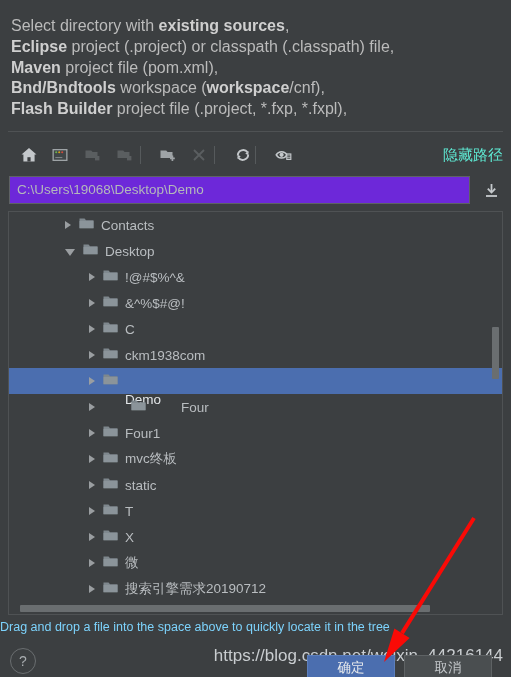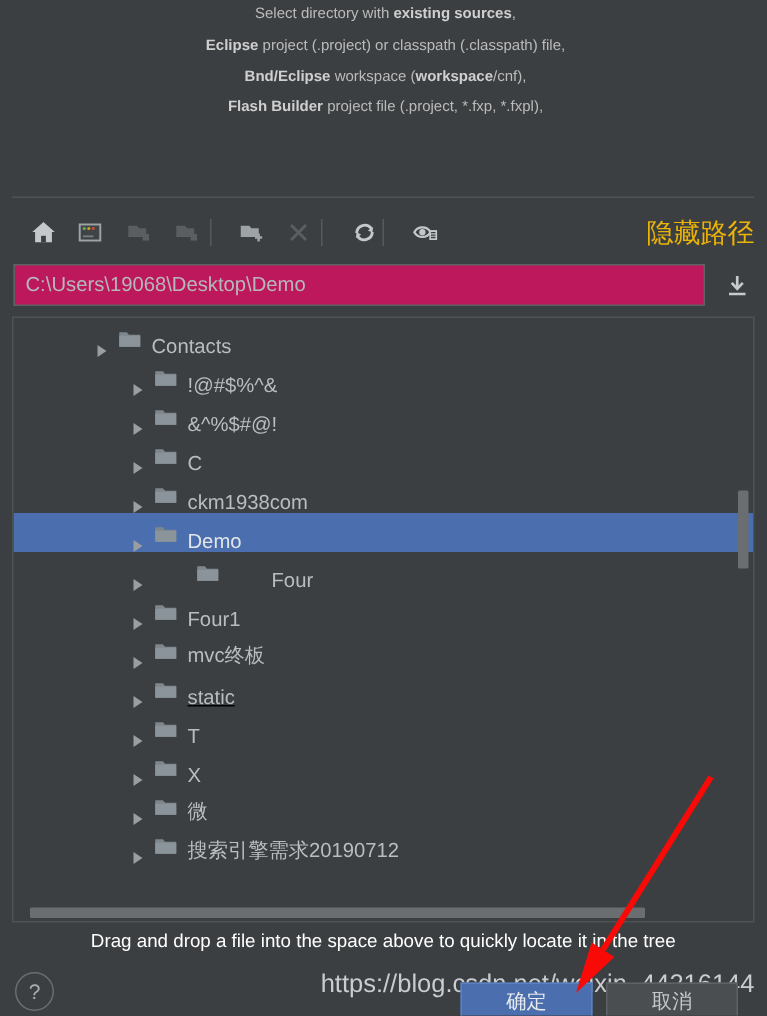--- a/index.html
+++ b/index.html
@@ -7,26 +7,25 @@
     width: 511px; height: 677px;
     background: #3c3f41;
     font-family: "Liberation Sans", "DejaVu Sans", sans-serif;
     overflow: hidden;
   }
   #root { position: relative; width: 511px; height: 677px; background: #3c3f41; }
 
   
   .desc {
     position: absolute;
-    left: 11px; top: 0px; right: 8px;
+    left: 11px; top: 16px; right: 8px;
     color: #bbbbbb;
-    font-size: 10px;
+    font-size: 16px;
     line-height: 20.8px;
     white-space: nowrap;
-    text-align: center;
   }
   .desc .l { display: block; }
   .desc b { font-weight: bold; color: #cfcfcf; }
 
   .divider {
     position: absolute; left: 8px; right: 8px; top: 131px;
     height: 1px; background: #4f5254;
   }
 
   
@@ -36,49 +35,49 @@
   .tbtn {
     position: absolute; top: 2px;
     width: 26px; height: 26px;
     display: flex; align-items: center; justify-content: center;
   }
   .sep {
     position: absolute; top: 6px; width: 1px; height: 18px; background: #565a5c;
   }
   .hidepath {
     position: absolute; right: 0px; top: 6px;
-    color: #eab308; font-size: 18px; line-height: 18px;
+    color: #5eead4; font-size: 15px; line-height: 18px;
   }
 
   
   .pathrow { position: absolute; left: 9px; top: 176px; right: 8px; height: 28px; }
   .pathfield {
     position: absolute; left: 0; top: 0; right: 33px; height: 28px;
-    background: #be185d; border: 1px solid #5e6264;
+    background: #6d28d9; border: 1px solid #5e6264;
     color: #b4b8bb; font-size: 13.5px;
     padding: 0 7px; line-height: 26px;
     white-space: nowrap; overflow: hidden;
   }
   .dlbtn {
     position: absolute; right: 0px; top: 3px; width: 24px; height: 22px;
     display:flex; align-items:center; justify-content:center;
   }
 
   
   .treebox {
     position: absolute; left: 8px; top: 211px; right: 8px; height: 404px;
     border: 1px solid #4f5254;
     background: #3c3f41;
     overflow: hidden;
   }
   .treeinner { position: absolute; left: 0; top: 0; right: 0; top: 0; }
   .row {
     position: relative;
     height: 26px;
-    display: flex; align-items: flex-end;
+    display: flex; align-items: center;
     white-space: nowrap;
   }
   .row.sel { background: #4b6eaf; }
   .arrow {
     width: 0; height: 0; flex: 0 0 auto;
     border-left: 6px solid #9a9ea1;
     border-top: 4.5px solid transparent;
     border-bottom: 4.5px solid transparent;
     margin-right: 8px;
   }
@@ -106,21 +105,21 @@
     position: absolute; left: 1px; right: 11px; bottom: 1px; height: 9px;
   }
   .hthumb {
     position: absolute; left: 10px; height: 7px; bottom: 1px;
     background: #6a6e70; border-radius: 1px;
   }
 
   
   .hint {
     position: absolute; left: 0; right: 0; top: 620px;
-    text-align: center; color: #ffffff; font-size: 12.5px;
+    color: #7dd3fc; font-size: 12.5px;
   }
 
   
   .helpbtn {
     position: absolute; left: 10px; top: 648px;
     width: 26px; height: 26px; border-radius: 50%;
     border: 1px solid #6a6e70;
     color: #a9adb0; font-size: 14px;
     display: flex; align-items: center; justify-content: center;
   }
@@ -147,21 +146,22 @@
   .redarrow { position: absolute; left: 0; top: 0; width: 511px; height: 677px; pointer-events: none; }
 </style>
 </head>
 <body>
 
 <div id="root">
 
   <div class="desc" id="desc">
       <span class="l"><span>Select directory with </span><b>existing sources</b><span>,</span></span>
       <span class="l"><b>Eclipse</b><span> project (.project) or classpath (.classpath) file,</span></span>
-      <span class="l"><b>Bnd/Eclipse</b><span> workspace (</span><b>workspace</b><span>/cnf),</span></span>
+      <span class="l"><b>Maven</b><span> project file (pom.xml),</span></span>
+      <span class="l"><b>Bnd/Bndtools</b><span> workspace (</span><b>workspace</b><span>/cnf),</span></span>
       <span class="l"><b>Flash Builder</b><span> project file (.project, *.fxp, *.fxpl),</span></span>
     </div>
 
   <div class="divider"></div>
 
   <div class="toolbar" id="toolbar">
     <div class="hidepath">隐藏路径</div>
   <div class="tbtn" style="left: 8px;">
         <svg width="18" height="18" viewBox="0 0 18 18">
           <path d="M9 2 L16.5 8.6 L14.6 8.6 L14.6 15.5 L3.4 15.5 L3.4 8.6 L1.5 8.6 Z" fill="#c4c8cb"></path>
@@ -236,20 +236,28 @@
   <div class="treebox">
     <div class="treeinner" id="treeinner">
         <div class="row" style="padding-left: 56px;">
           <span class="arrow"></span>
           <span class="folder"><svg width="15" height="13" viewBox="0 0 15 13">
               <path d="M0.5 1.5 L5.6 1.5 L7 3.2 L14.5 3.2 L14.5 11.2 L0.5 11.2 Z" fill="#7e878d"></path>
               <path d="M0.5 3.9 L14.5 3.9 L14.5 11.2 L0.5 11.2 Z" fill="#8b949a"></path>
             </svg></span>
           <span class="lbl">Contacts</span>
         </div>
+        <div class="row" style="padding-left: 56px;">
+          <span class="arrow open"></span>
+          <span class="folder"><svg width="15" height="13" viewBox="0 0 15 13">
+              <path d="M0.5 1.5 L5.6 1.5 L7 3.2 L14.5 3.2 L14.5 11.2 L0.5 11.2 Z" fill="#7e878d"></path>
+              <path d="M0.5 3.9 L14.5 3.9 L14.5 11.2 L0.5 11.2 Z" fill="#8b949a"></path>
+            </svg></span>
+          <span class="lbl">Desktop</span>
+        </div>
         <div class="row" style="padding-left: 80px;">
           <span class="arrow"></span>
           <span class="folder"><svg width="15" height="13" viewBox="0 0 15 13">
               <path d="M0.5 1.5 L5.6 1.5 L7 3.2 L14.5 3.2 L14.5 11.2 L0.5 11.2 Z" fill="#7e878d"></path>
               <path d="M0.5 3.9 L14.5 3.9 L14.5 11.2 L0.5 11.2 Z" fill="#8b949a"></path>
             </svg></span>
           <span class="lbl">!@#$%^&amp;</span>
         </div>
         <div class="row" style="padding-left: 80px;">
           <span class="arrow"></span>
@@ -300,21 +308,21 @@
           <span class="lbl">Four1</span>
         </div>
         <div class="row" style="padding-left: 80px;">
           <span class="arrow"></span>
           <span class="folder"><svg width="15" height="13" viewBox="0 0 15 13">
               <path d="M0.5 1.5 L5.6 1.5 L7 3.2 L14.5 3.2 L14.5 11.2 L0.5 11.2 Z" fill="#7e878d"></path>
               <path d="M0.5 3.9 L14.5 3.9 L14.5 11.2 L0.5 11.2 Z" fill="#8b949a"></path>
             </svg></span>
           <span class="lbl">mvc终板</span>
         </div>
-        <div class="row" style="padding-left: 80px; text-decoration: underline;">
+        <div class="row" style="padding-left: 80px;">
           <span class="arrow"></span>
           <span class="folder"><svg width="15" height="13" viewBox="0 0 15 13">
               <path d="M0.5 1.5 L5.6 1.5 L7 3.2 L14.5 3.2 L14.5 11.2 L0.5 11.2 Z" fill="#7e878d"></path>
               <path d="M0.5 3.9 L14.5 3.9 L14.5 11.2 L0.5 11.2 Z" fill="#8b949a"></path>
             </svg></span>
           <span class="lbl">static</span>
         </div>
         <div class="row" style="padding-left: 80px;">
           <span class="arrow"></span>
           <span class="folder"><svg width="15" height="13" viewBox="0 0 15 13">

